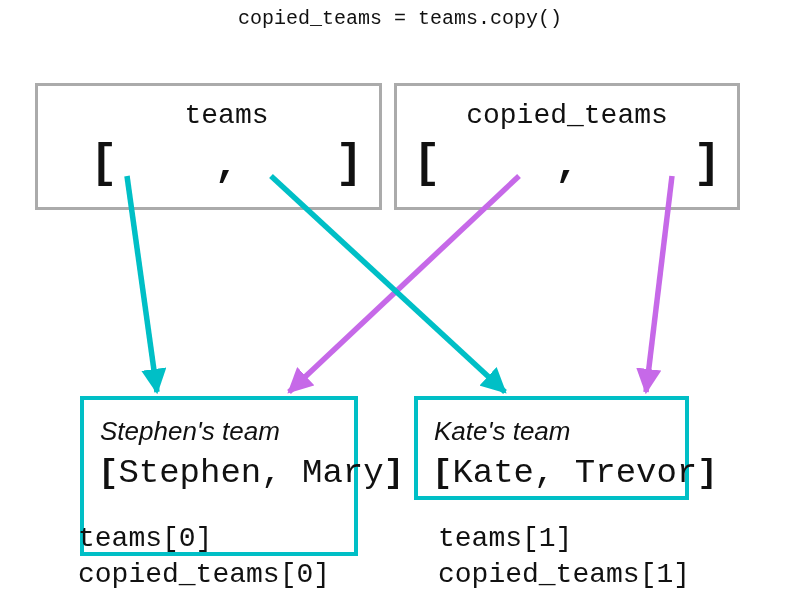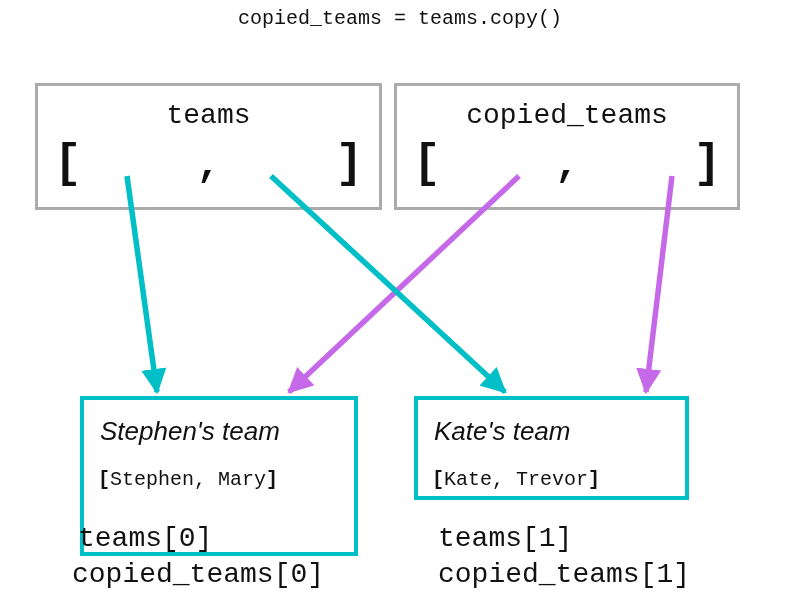--- a/index.html
+++ b/index.html
@@ -24,21 +24,21 @@
     letter-spacing: 0;
     white-space: pre;
   }
 
   .var-box {
     position: absolute;
     box-sizing: border-box;
     border: 3px solid #ABABAB;
     background: #ffffff;
   }
-  .var-box.left  { left: 35px;  top: 83px; width: 347px; height: 127px; }
+  .var-box.left  { left: 35px;  top: 83px; width: 347px; height: 127px; padding-left: 36px; }
   .var-box.right { left: 394px; top: 83px; width: 346px; height: 127px; }
 
   .var-label {
     margin-top: 14px;
     line-height: 32px;
     text-align: center;
     font-size: 28px;
   }
   .bracket-row {
     display: flex;
@@ -64,36 +64,36 @@
   .team-name {
     margin: 16px 0 0 0;
     padding-left: 16px;
     font-family: "Liberation Sans", sans-serif;
     font-style: italic;
     font-size: 26px;
     line-height: 30px;
     color: #111111;
   }
   .team-list {
-    margin-top: 16px;
+    margin-top: 9px;
     padding-left: 14px;
-    font-size: 20px;
+    font-size: 34px;
     line-height: 36px;
     white-space: pre;
   }
   .team-list .bracket { font-weight: bold; }
 
   .ref-label {
     position: absolute;
     font-size: 28px;
     line-height: 30px;
     white-space: pre;
   }
   .ref-label.r0c0 { left: 78px;  top: 524px; }
-  .ref-label.r1c0 { left: 72px;  top: 560px; }
+  .ref-label.r1c0 { left: 78px;  top: 560px; }
   .ref-label.r0c1 { left: 438px; top: 524px; }
   .ref-label.r1c1 { left: 438px; top: 560px; }
 
   .arrows-overlay {
     position: absolute;
     left: 0; top: 0;
     width: 800px; height: 600px;
     pointer-events: none;
   }
 </style>

